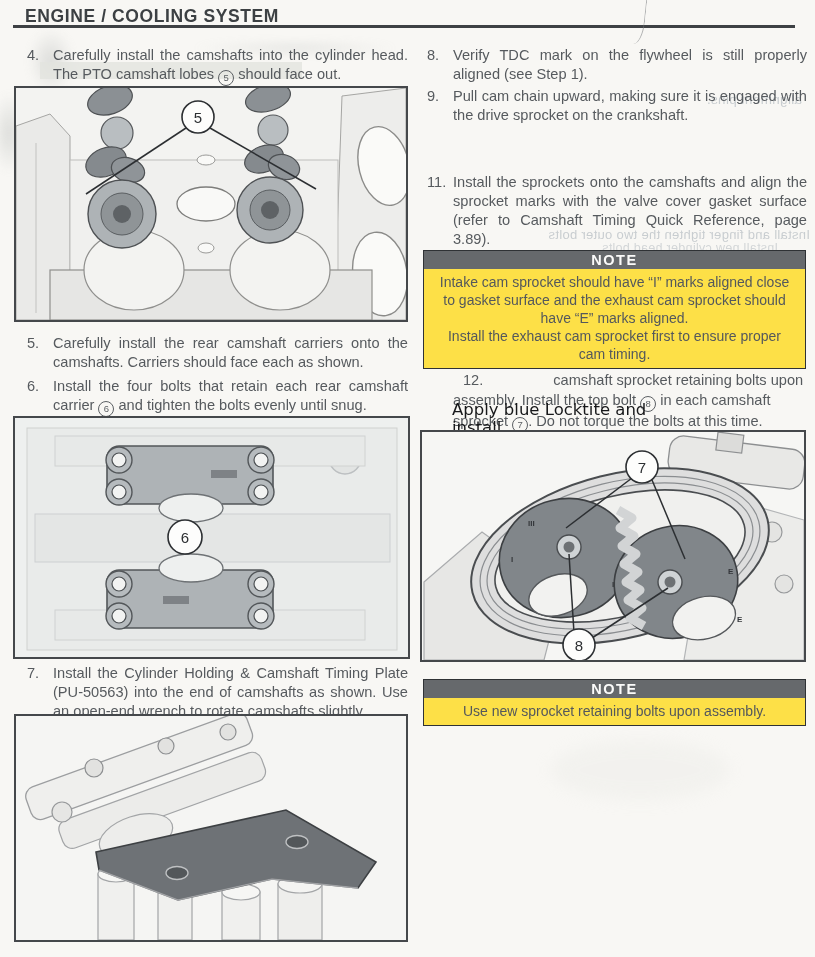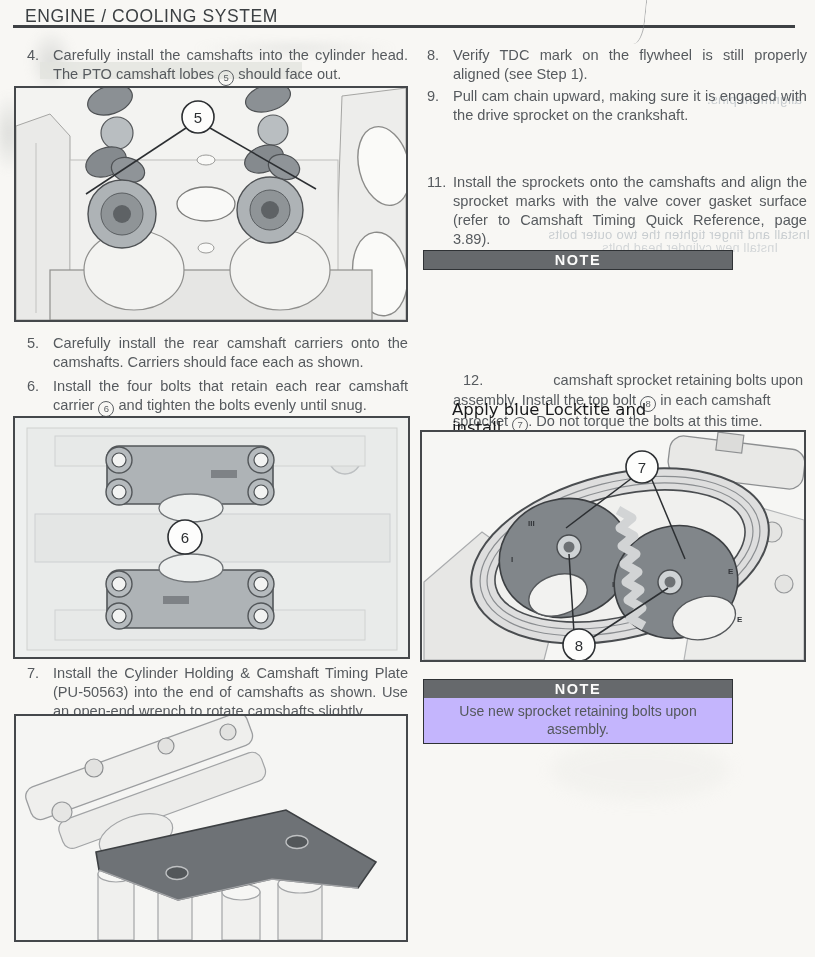--- a/index.html
+++ b/index.html
@@ -5,21 +5,21 @@
   html,body{margin:0;padding:0;}
   .page{
     position:relative; width:815px; height:957px; overflow:hidden;
     background:#f8f7f4;
     font-family:"Liberation Sans", sans-serif;
     color:#565a5e;
   }
   
   .hdr-title{
     position:absolute; left:25px; top:6px;
-    font-size:17.5px; font-weight:normal; letter-spacing:.6px; color:#3c4043;
+    font-size:17.5px; font-weight:bold; letter-spacing:.6px; color:#3c4043;
   }
   .hdr-rule{
     position:absolute; left:13px; top:25px; width:782px; height:3px; background:#3e4144;
   }
   .scratch{
     position:absolute; left:626px; top:-2px; width:18px; height:46px;
     border-right:1.5px solid #75787b; border-radius:0 0 50% 0; opacity:.55;
     transform:rotate(6deg);
   }
   
@@ -35,21 +35,21 @@
   .step .body{display:block; margin-left:26px;}
   .col-l{left:27px; width:381px;}
   .col-r{left:427px; width:380px;}
   .circ{
     display:inline-block; width:14px; height:14px; border:1px solid #5c6064; border-radius:50%;
     font-size:9.5px; line-height:14px; text-align:center; vertical-align:-2px; color:#5c6064;
   }
   
   .fig{position:absolute; border:2px solid #45484b; background:#f3f3f1; box-sizing:border-box;}
   
-  .note{position:absolute; left:423px; width:310px; border:1.5px solid #2f3235; background:#c4b5fd; box-sizing:border-box;}
+  .note{position:absolute; left:423px; width:383px; border:1.5px solid #2f3235; background:#fde047; box-sizing:border-box;}
   .note-bar{height:18px; background:#66696c; color:#fbfbfa; font-weight:bold; font-size:14.5px;
     letter-spacing:1.5px; text-align:center; line-height:18px;}
   .note-body{padding:4px 9px 5px 9px; font-size:14px; line-height:18px; text-align:center; color:#54585c;}
   
   #step12{left:427px; top:371px; width:380px; position:absolute; font-size:14.6px; line-height:19.5px;}
   #step12 .l1{white-space:nowrap;margin-left:36px;}
   #step12 .gap{display:inline-block; width:70px;}
   #step12 .numgap{display:inline-block; width:26px;}
   .annotation{
     position:absolute; left:452px; top:383px; width:200px;
@@ -246,20 +246,24 @@
   </div>
 
 
   <div class="step col-r" style="top:173px;">
     <span class="num">11.</span>
     <span class="body">Install the sprockets onto the camshafts and align the sprocket marks with the valve cover gasket surface (refer to Camshaft Timing Quick Reference, page 3.89).</span>
   </div>
 
   <div class="note" style="top:250px;">
     <div class="note-bar">NOTE</div>
+    <div class="note-body">
+      <div>Intake cam sprocket should have “I” marks aligned close to gasket surface and the exhaust cam sprocket should have “E” marks aligned.</div>
+      <div>Install the exhaust cam sprocket first to ensure proper cam timing.</div>
+    </div>
   </div>
 
   <div id="step12">
     <div class="l1"><span>12.</span><span class="gap"></span><span>camshaft sprocket retaining bolts upon</span></div>
     <div><span class="numgap"></span><span>assembly. Install the top bolt</span>
       <span class="circ">8</span>
       <span>in each camshaft</span></div>
     <div><span class="numgap"></span><span>sprocket</span>
       <span class="circ">7</span><span>. Do not torque the bolts at this time.</span></div>
   </div>

